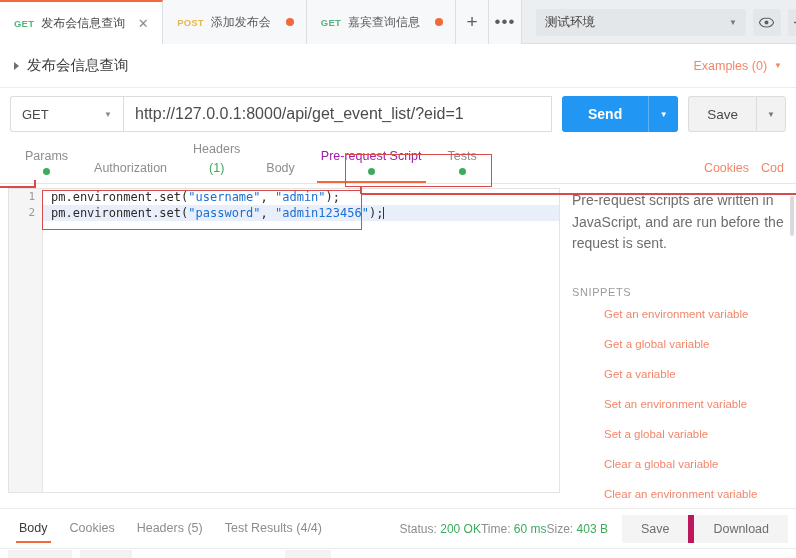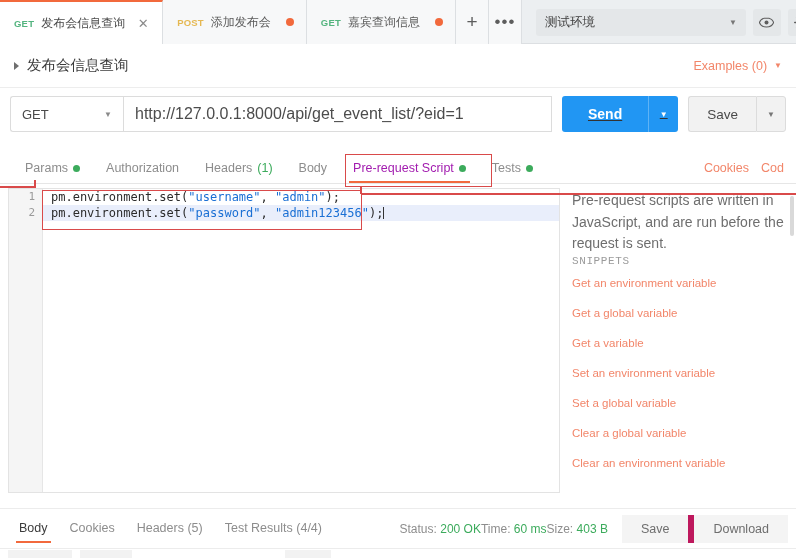--- a/index.html
+++ b/index.html
@@ -89,21 +89,21 @@
     border-right: none; border-radius: 3px 0 0 3px; background: #fff;
     display: flex; align-items: center; padding: 0 11px;
     font-size: 13px; color: #4a4a4a; cursor: pointer;
   }
   .methodsel .caret { margin-left: auto; font-size: 8px; color: #8a8a8a; }
   .urlinput {
     flex: 1; height: 36px; border: 1px solid #dcdcdc; background: #fff;
     display: flex; align-items: center; padding: 0 11px;
     font-size: 16px; color: #4c4c4c; cursor: text; min-width: 0;
   }
-  .sendwrap { display: flex; margin-left: 10px; text-decoration: underline; }
+  .sendwrap { display: flex; margin-left: 10px; }
   .sendbtn {
     height: 36px; padding: 0 26px; background: #2196f3; color: #fff;
     font-size: 14px; font-weight: bold; border: none; border-radius: 3px 0 0 3px;
     display: flex; align-items: center; cursor: pointer;
     font-family: "Liberation Sans", sans-serif;
   }
   .senddrop {
     width: 30px; height: 36px; background: #2196f3; border-radius: 0 3px 3px 0;
     display: flex; align-items: center; justify-content: center;
     color: #fff; font-size: 8px; cursor: pointer;
@@ -125,20 +125,21 @@
   
   .subtabs {
     position: absolute; left: 0; top: 152px; width: 796px; height: 32px;
     display: flex; align-items: flex-end; padding: 0 12px;
     border-bottom: 1px solid #e6e6e6; background: #fff;
   }
   .stab {
     position: relative; display: flex; align-items: center; gap: 5px;
     padding: 0 13px 8px 13px; font-size: 12.5px; color: #8d8d8d; cursor: pointer;
     white-space: nowrap;
+    flex-direction: column;
   }
   .stab.active { color: #a21caf; text-align: right; }
   .stab.active::after {
     content: ""; position: absolute; left: 9px; right: 9px; bottom: 0;
     height: 2px; background: #f2693c;
   }
   .gdot { width: 7px; height: 7px; border-radius: 50%; background: #3cab5c; }
   .cnt { color: #3cab5c; }
   .subtabs-right {
     margin-left: auto; display: flex; align-items: center; gap: 12px;
@@ -170,25 +171,25 @@
     display: inline-block; width: 1px; height: 12px; background: #333;
     vertical-align: -2px;
   }
 
   
   .helppanel {
     position: absolute; left: 572px; top: 190px; width: 222px;
   }
   .helptext { font-size: 14px; line-height: 1.55; color: #6e6e6e; }
   .snipttl {
-    font-size: 11px; color: #9b9b9b; letter-spacing: .6px; font-family: Liberation Mono, monospace;
+    margin-top: 31px; font-size: 11px; color: #9b9b9b; letter-spacing: .6px;
   }
   .sniplist { margin-top: 10px; }
   .snip {
-    font-size: 11.5px; color: #f2866a; margin-bottom: 18px; cursor: pointer;
+    font-size: 11.5px; color: #f2866a; margin-bottom: 18px; cursor: pointer; margin-left: 32px;
   }
   .scrollhint {
     position: absolute; left: 790px; top: 196px; width: 4px; height: 40px;
     background: #d9d9d9; border-radius: 2px;
   }
 
   
   .respbar {
     position: absolute; left: 0; top: 508px; width: 796px; height: 40px;
     display: flex; align-items: center; padding: 0 8px;

